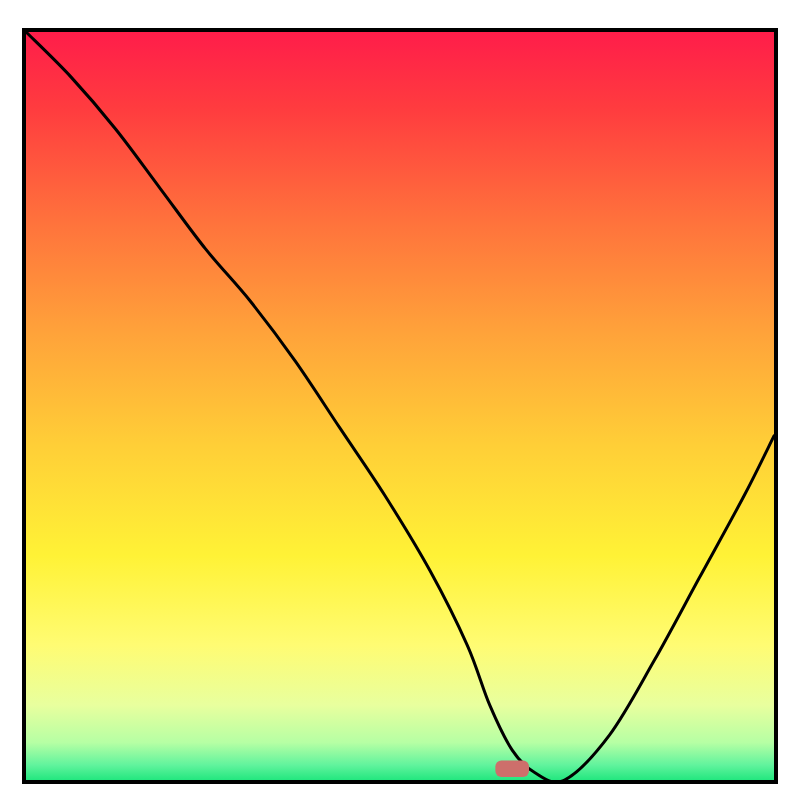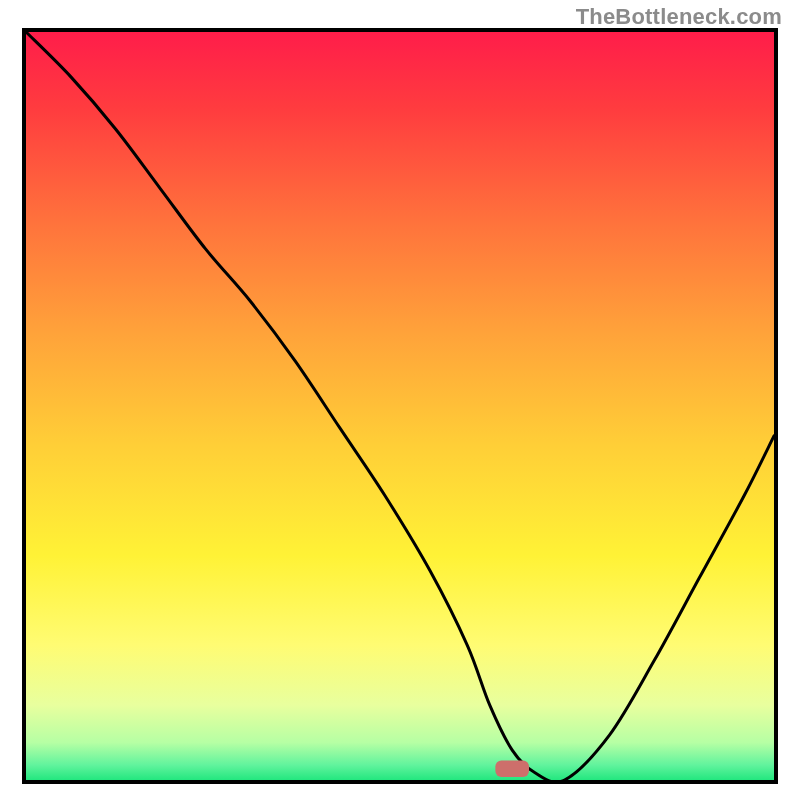--- a/index.html
+++ b/index.html
@@ -47,21 +47,20 @@
     position: absolute;
     left: 0;
     top: 0;
   }
 </style>
 </head>
 <body>
 
 <div class="outer">
 
-  <div class="watermark">TheBottleneck.com</div>
 
   <div class="plot-frame">
     <div class="plot-inner">
       <svg id="chart-svg" width="748" height="748" viewBox="0 0 748 748" preserveAspectRatio="none">
         <defs>
           <linearGradient id="bg-grad" x1="0" y1="0" x2="0" y2="1">
               <stop offset="0.00%" stop-color="#ff1d4a"></stop>
               <stop offset="10.00%" stop-color="#ff3b3f"></stop>
               <stop offset="25.00%" stop-color="#ff713c"></stop>
               <stop offset="40.00%" stop-color="#ffa23a"></stop>

